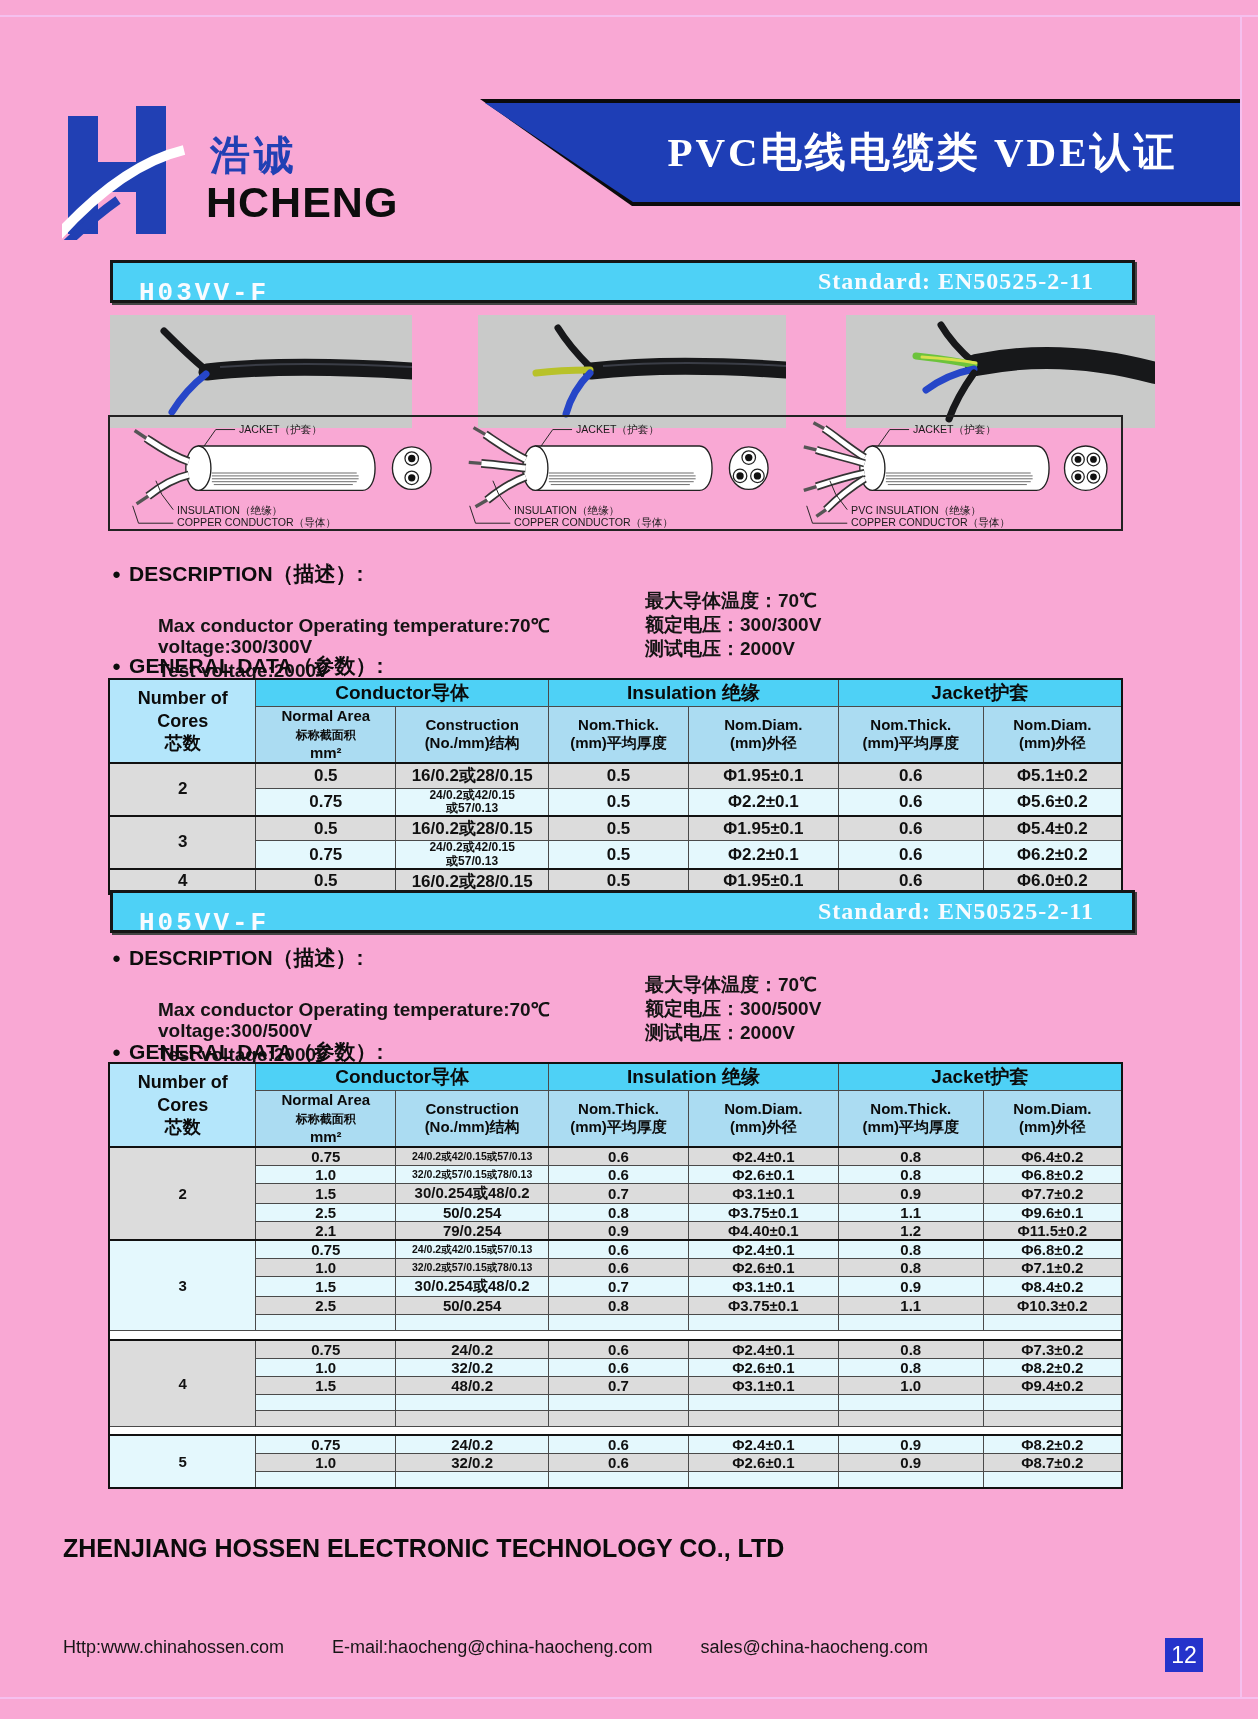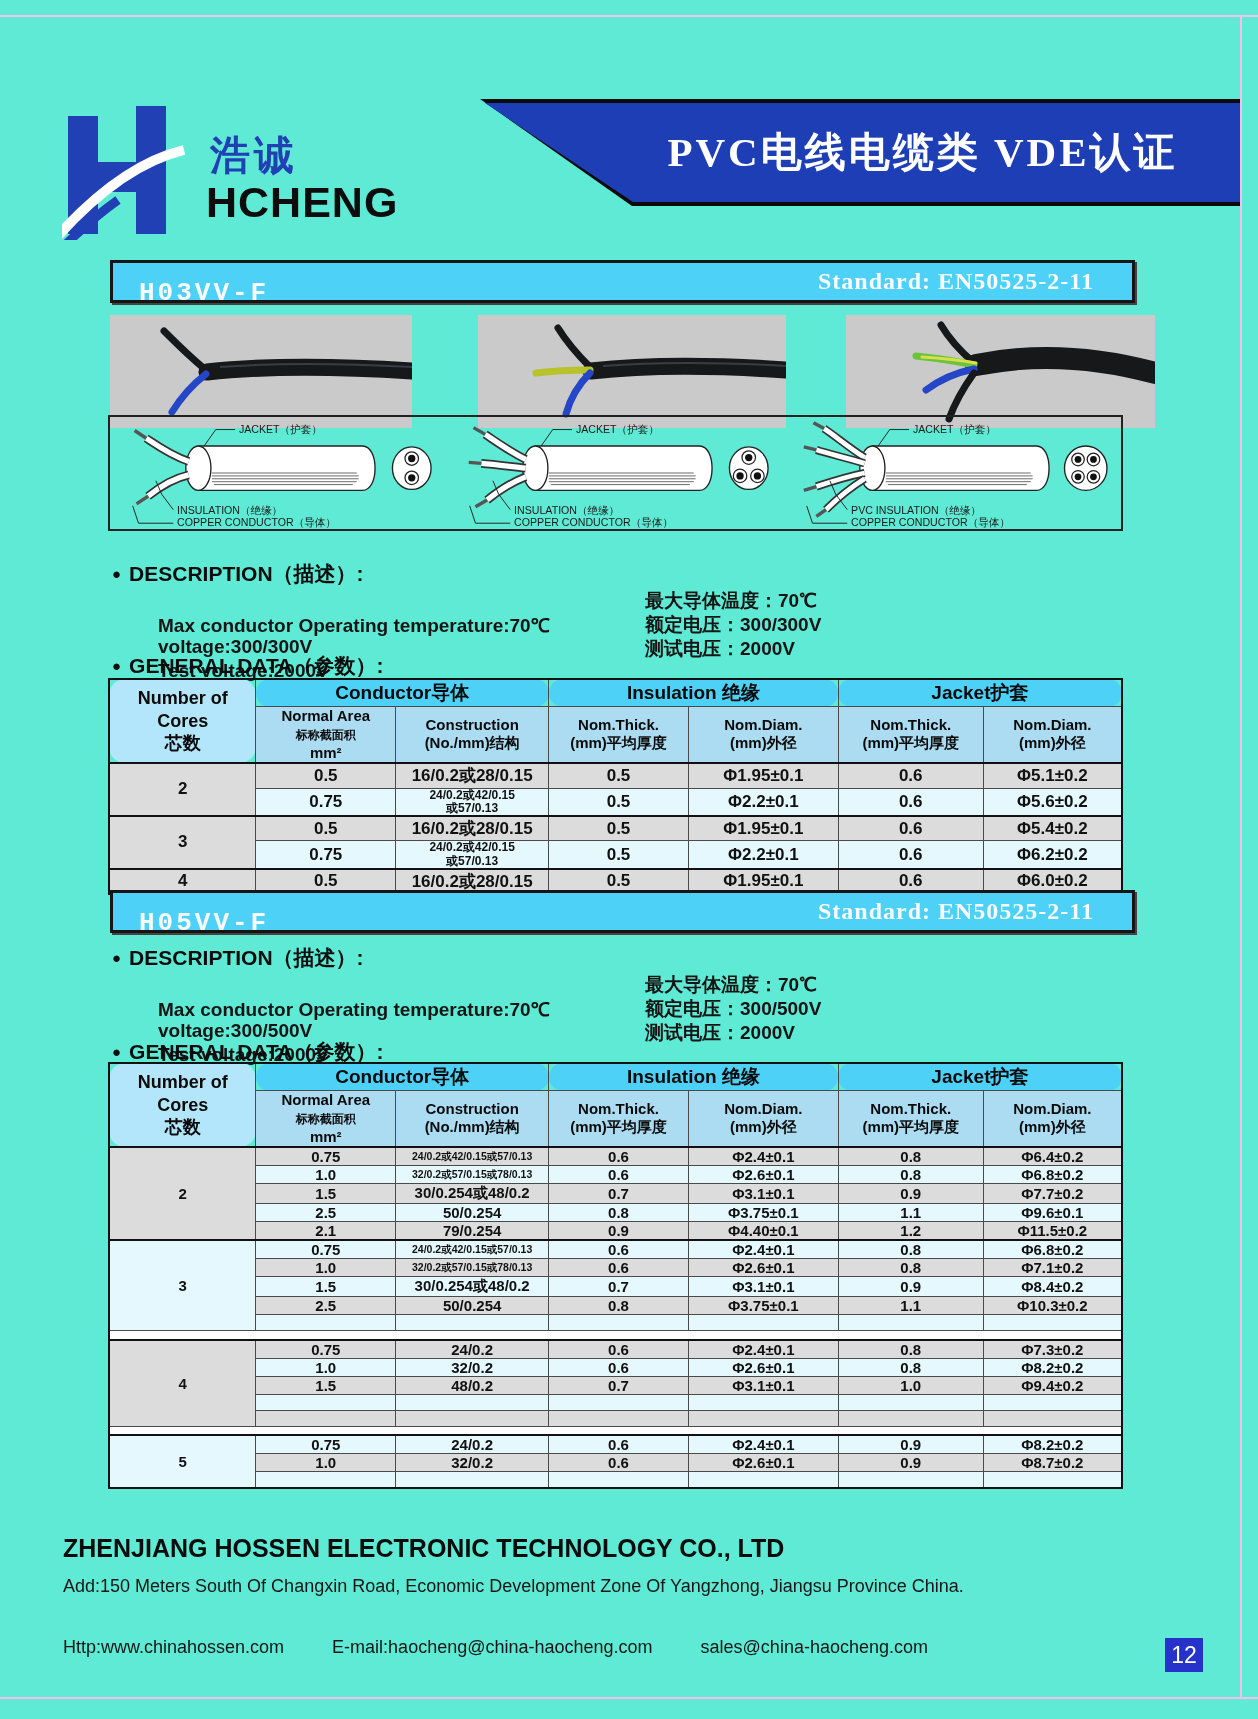--- a/index.html
+++ b/index.html
@@ -1,16 +1,16 @@
 <!DOCTYPE html>
 <html><head>
 <meta charset="utf-8">
 <style>
   html,body{margin:0;padding:0;background:#fff;}
-  .page{position:relative;width:1258px;height:1719px;background:#5eead4;overflow:hidden;
+  .page{position:relative;width:1258px;height:1719px;background:#f9a8d4;overflow:hidden;
         font-family:"Liberation Sans",sans-serif;color:#111;}
   
   .frame-top{position:absolute;left:0;top:15px;width:1258px;height:2px;background:#f5c0ee;}
   .frame-right{position:absolute;left:1240px;top:15px;width:2px;height:1684px;background:#f5c0ee;}
   .frame-bottom{position:absolute;left:0;top:1697px;width:1258px;height:2px;background:#f5c0ee;}
 
   
   .logo{position:absolute;left:62px;top:100px;width:400px;height:140px;}
   .logo svg{position:absolute;left:0;top:0;}
   .logo-cn{position:absolute;left:148px;top:28px;font-size:40px;font-weight:bold;color:#2140b4;letter-spacing:4px;}
@@ -47,21 +47,21 @@
   .desc-head{position:absolute;left:112px;font-size:21px;font-weight:bold;color:#0d0d0d;}
   .desc-head .bullet{font-size:15px;vertical-align:2px;margin-right:8px;}
   .desc-line-en{position:absolute;left:158px;font-size:19px;font-weight:bold;color:#141414;margin-top:24px;}
   .desc-line-cn{position:absolute;left:645px;font-size:19px;font-weight:bold;color:#141414;}
 
   
   .data-table{position:absolute;left:108px;border-collapse:collapse;table-layout:fixed;width:1015px;
         border:2px solid #111;}
   .data-table th,.data-table td{border:1px solid #4a4a4a;text-align:center;vertical-align:middle;
         overflow:hidden;padding:0 2px;box-sizing:border-box;}
-  .hrow1 th{background:#4ed1f6;font-size:19px;font-weight:bold;height:27px;color:#0b0b0b;border-radius:16px;}
+  .hrow1 th{background:#4ed1f6;font-size:19px;font-weight:bold;height:27px;color:#0b0b0b;}
   .hrow2 th{background:#abdcf2;font-weight:bold;color:#0b0b0b;height:52px;border-bottom:2px solid #111;}
   th.cores-head{background:#b4e6fb;font-size:18px;font-weight:bold;line-height:1.25;border-bottom:2px solid #111;}
   .sub-l1{font-size:15px;}
   .sub-l2{font-size:12px;font-weight:bold;}
   .cores-cell{background:#b4e6fb;font-size:22px;font-weight:bold;}
   .row-gray td{background:#dcdcdc;}
   .row-cyan td{background:#e4f8fd;}
   .t1 td{height:25px;font-size:17px;font-weight:bold;}
   .t2 td{height:16px;font-size:15px;font-weight:bold;}
   td.small-text{font-size:10.5px;font-weight:bold;}
@@ -541,20 +541,19 @@
           <td></td>
           <td></td>
           <td></td>
           <td></td>
           <td></td>
         </tr>
       </tbody>
   </table>
 
   <div class="footer-company">ZHENJIANG HOSSEN ELECTRONIC TECHNOLOGY CO., LTD</div>
-  <div class="footer-line" style="top:1576px;">Add:150 Meters South Of Changxin Road, Economic Development Zone Of Yangzhong, Jiangsu Province China.</div>
   <div class="footer-line" style="top:1637px;">
     <span>Http:www.chinahossen.com</span><span>E-mail:haocheng@china-haocheng.com</span><span>sales@china-haocheng.com</span>
   </div>
 
   <div class="page-badge">12</div>
 
 </div>
 
 </body></html>

